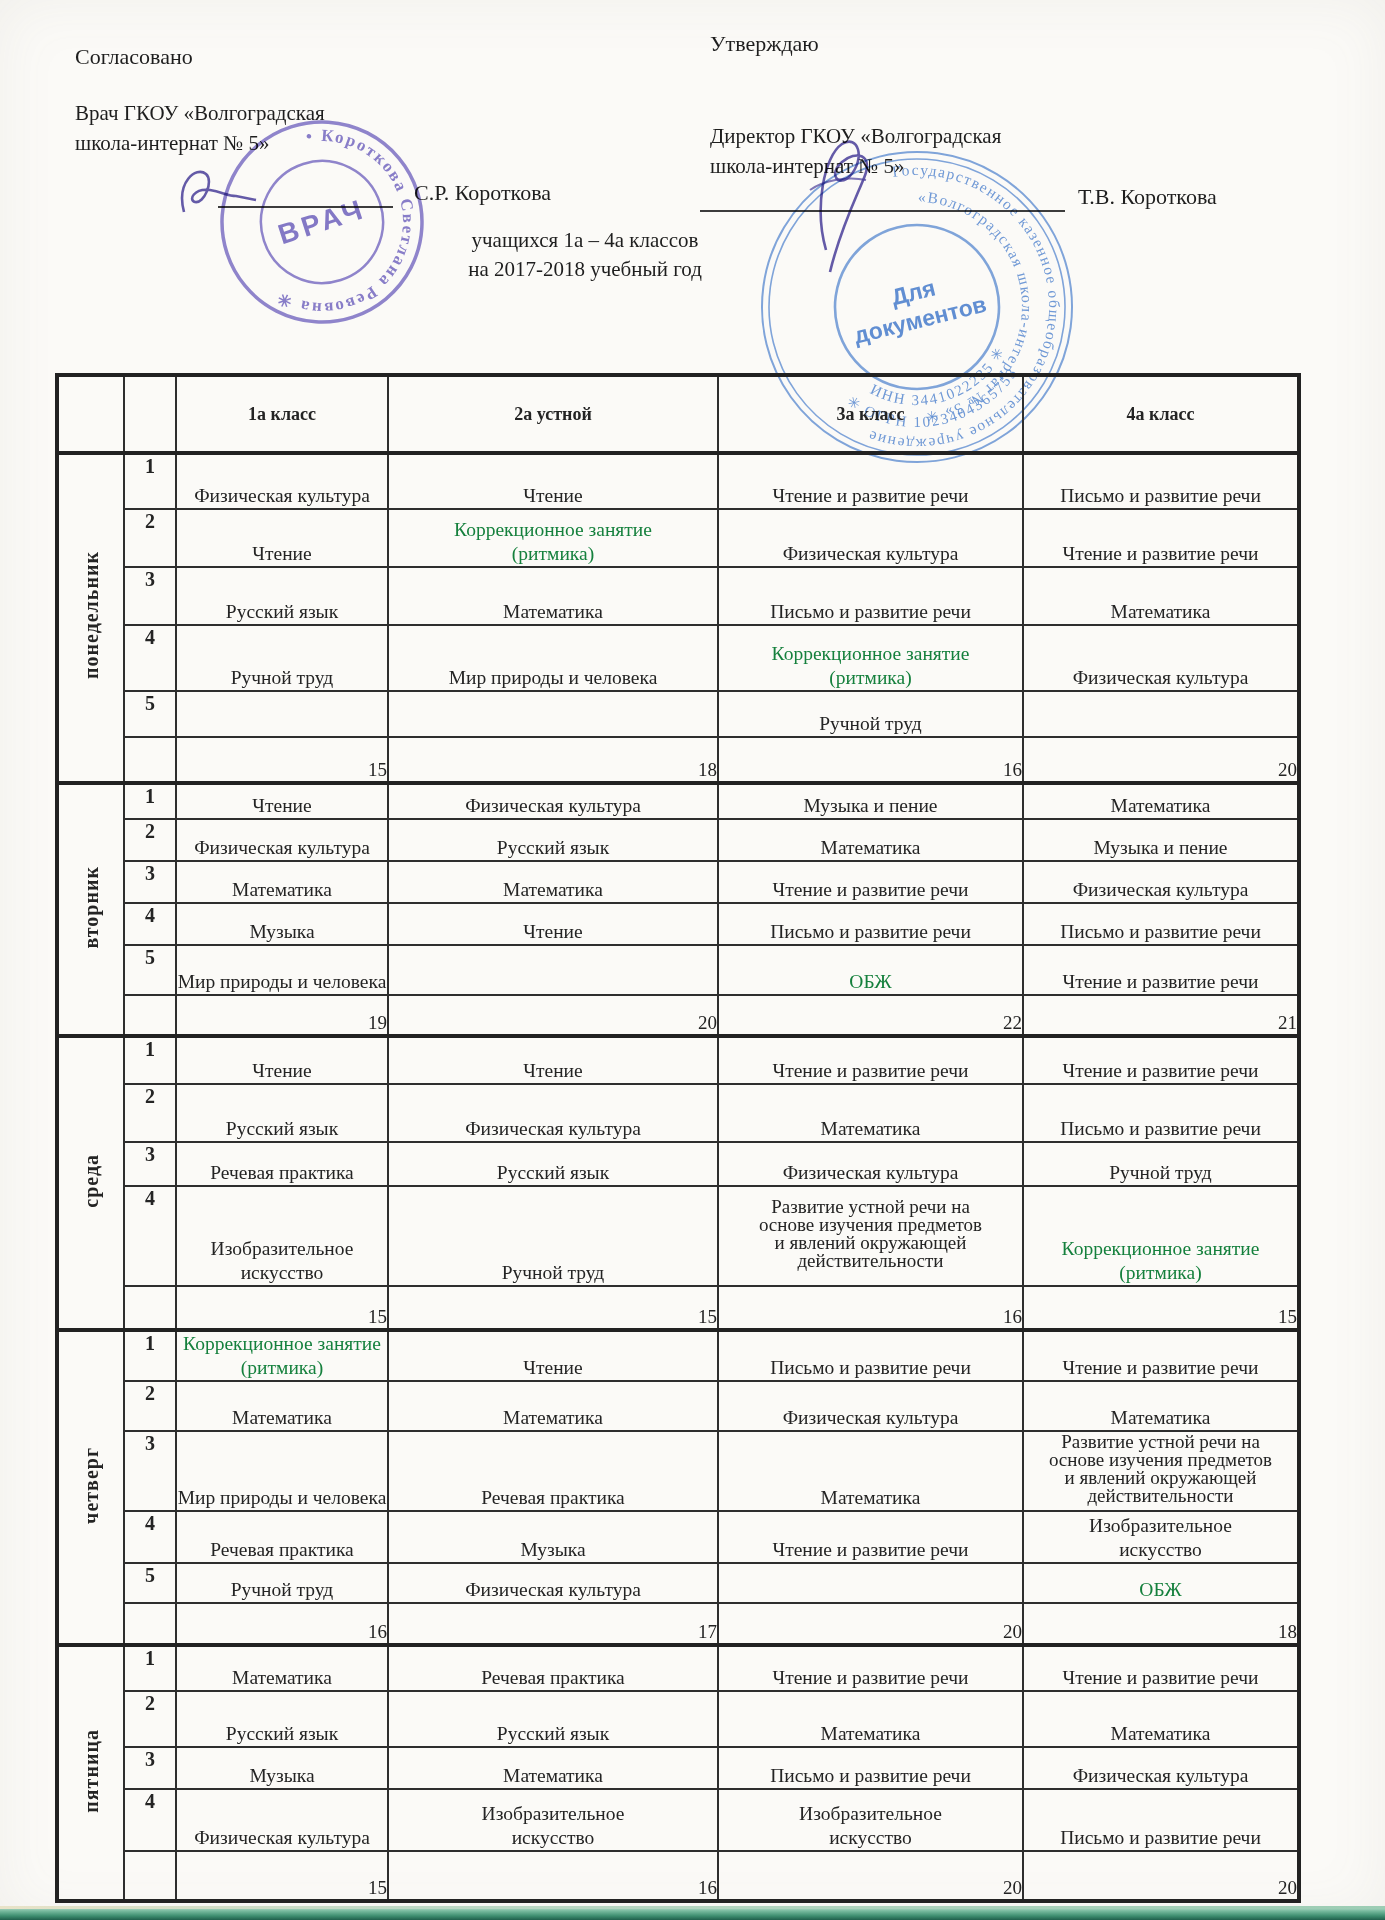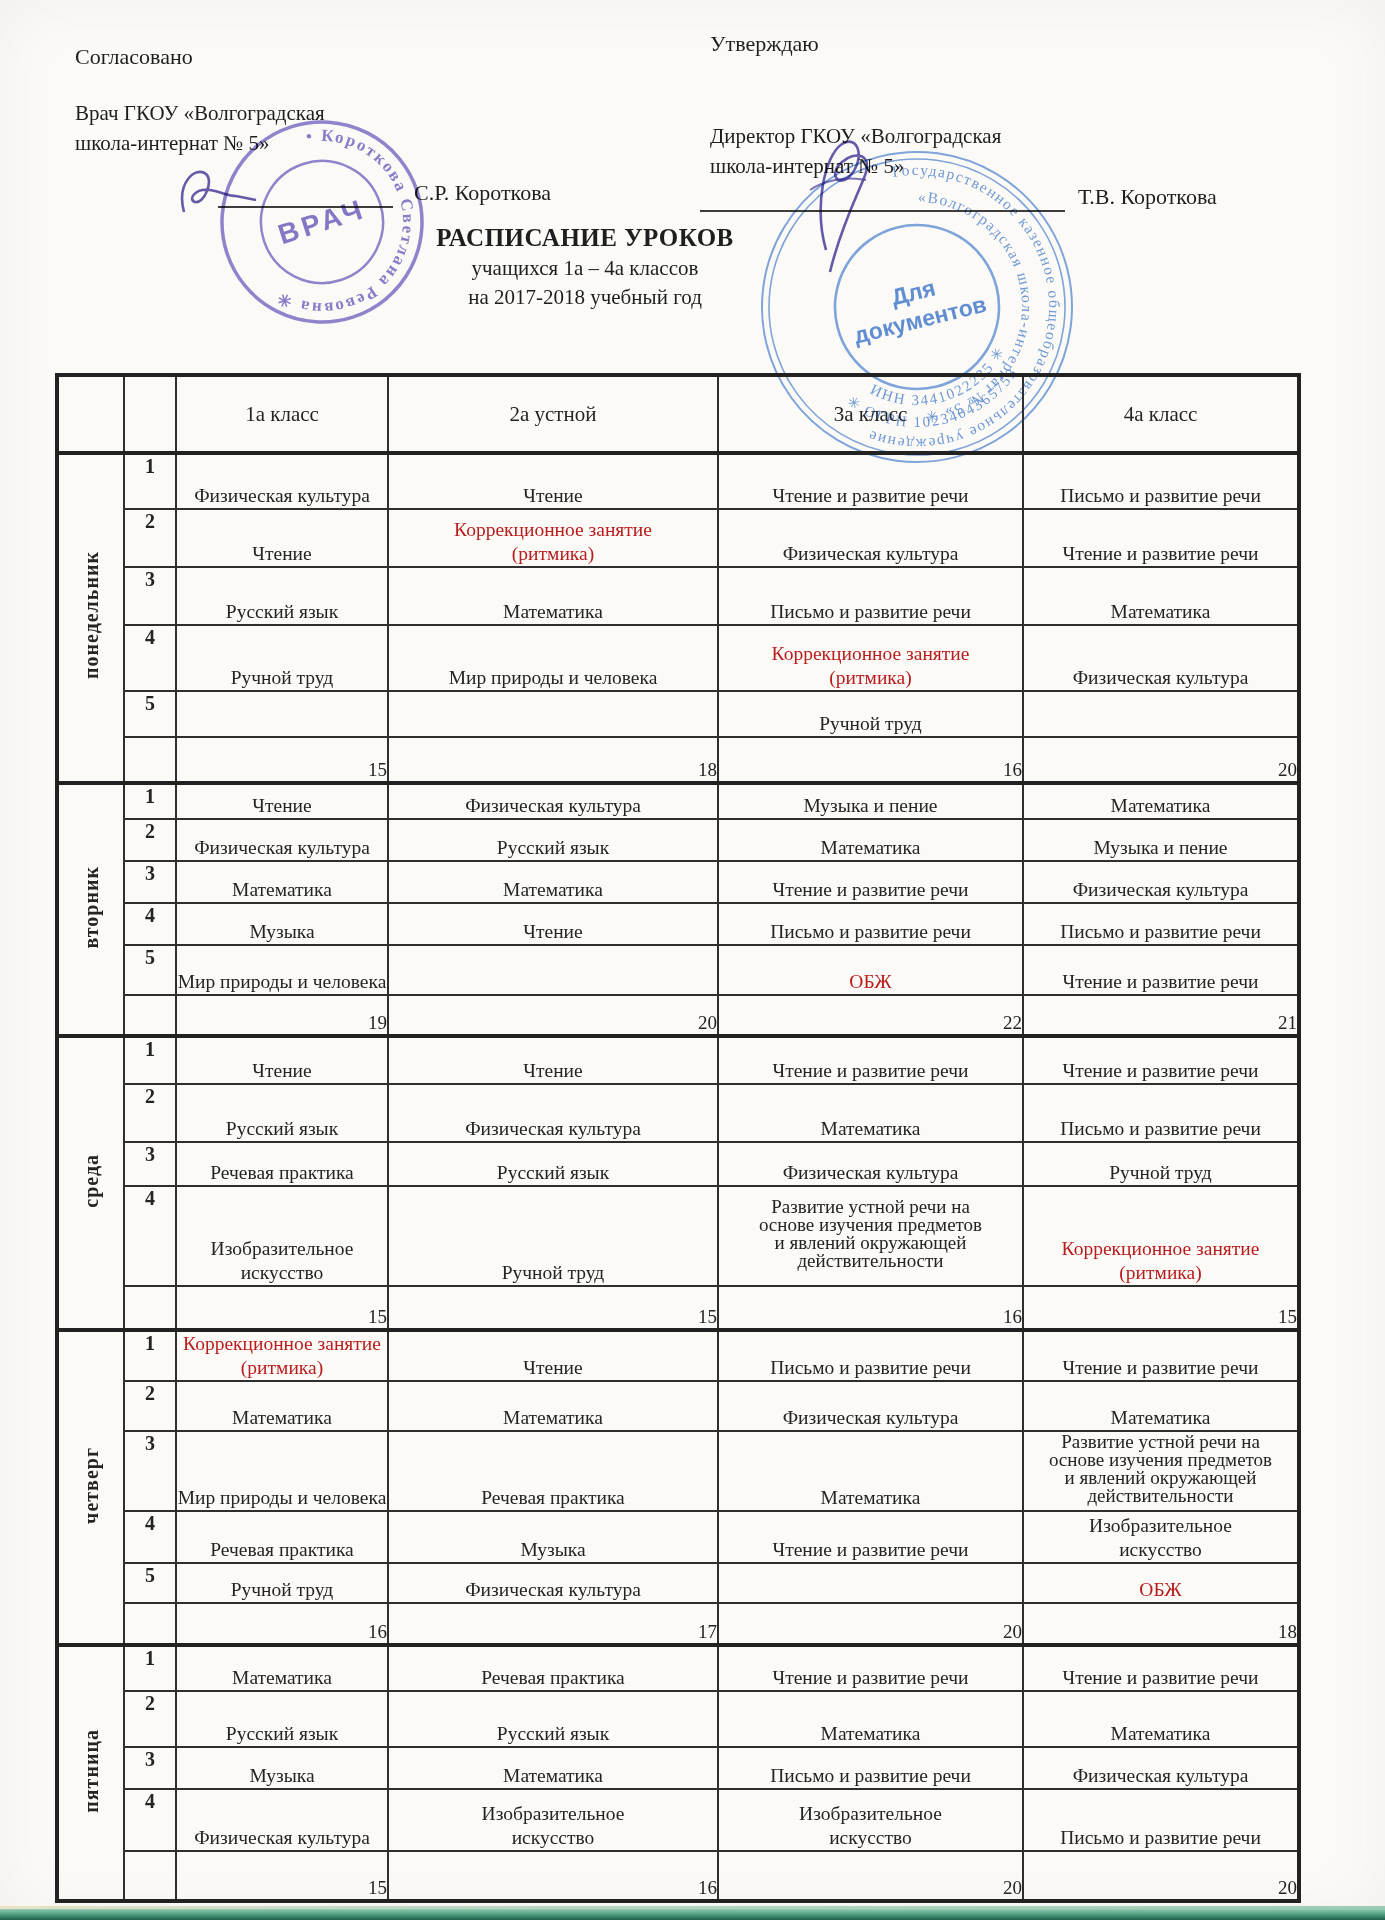--- a/index.html
+++ b/index.html
@@ -27,30 +27,30 @@
     position:absolute;left:55px;top:373px;width:1242px;
     border-collapse:collapse;table-layout:fixed;
     font-size:19.5px;color:#242424;
   }
   table.sched td,table.sched th{
     border:2px solid #2e2e2e;
     padding:0;overflow:hidden;
   }
   table.sched{border:4px solid #222;}
   tr.block-start td{border-top:4px solid #222;}
-  thead th{border-bottom:4px solid #222 !important;font-size:21px;font-weight:normal;vertical-align:middle;}
+  thead th{border-bottom:4px solid #222 !important;font-size:18px;font-weight:bold;vertical-align:middle;}
   td.daycell{
     vertical-align:middle;text-align:center;font-weight:bold;font-size:20px;
     letter-spacing:1px;
   }
   td.daycell span{writing-mode:vertical-rl;transform:rotate(180deg);display:inline-block;}
   td.numcell{vertical-align:top;text-align:center;font-weight:bold;font-size:20px;padding-top:4px;}
   td.lesson{vertical-align:bottom;text-align:center;padding-bottom:5px;}
   td.lesson span{display:inline-block;max-width:218px;line-height:24px;}
-  td.lesson.red{color:#b91c1c;}
+  td.lesson.red{color:#15803d;}
   td.lesson.small{font-size:19px;vertical-align:middle;padding-bottom:2px;}
   td.lesson.small span{max-width:232px;line-height:18px;}
   td.totcell{vertical-align:bottom;text-align:right;padding:0 10px 4px 0;font-size:19px;}
 
   
   .stamp{position:absolute;mix-blend-mode:multiply;opacity:0.88;}
   .sig{position:absolute;mix-blend-mode:multiply;}
 
   
   .scan-strip{
@@ -73,21 +73,20 @@
   <div class="txt org" style="left:75px;top:98px;width:300px;">Врач ГКОУ «Волгоградская школа-интернат № 5»</div>
   <div class="txt org" style="left:710px;top:85px;width:320px;margin-top:36px;">Директор ГКОУ «Волгоградская школа-интернат № 5»</div>
 
   <div class="sigline" style="left:218px;top:206px;width:175px;"></div>
   <div class="txt name" style="left:402px;top:180px;margin-left:12px;">С.Р. Короткова</div>
 
   <div class="sigline" style="left:700px;top:210px;width:365px;"></div>
   <div class="txt name" style="left:1078px;top:184px;">Т.В. Короткова</div>
 
   <div class="title-block">
-    <div class="title-main">РАСПИСАНИЕ УРОКОВ</div>
     <div class="title-sub">учащихся 1а – 4а классов</div>
     <div class="title-sub">на 2017-2018 учебный год</div>
   </div>
 
   <svg class="sig" style="left:170px;top:160px;" width="120" height="70" viewBox="0 0 120 70">
     <path d="M14,52 C6,22 26,6 36,14 C44,21 34,44 25,42 C18,40 24,28 40,30 C52,32 58,36 66,36 L86,40" fill="none" stroke="#4a3f9f" stroke-width="2.6" opacity="0.85"></path>
   </svg>
 
   <svg class="sig" style="left:790px;top:130px;" width="120" height="150" viewBox="0 0 120 150">
     <path d="M36,120 C24,78 34,26 52,14 C68,4 76,28 60,46 C48,58 38,44 52,32 C66,20 84,24 74,48 C66,68 50,100 40,142" fill="none" stroke="#4a3f9f" stroke-width="2.6" opacity="0.85"></path>

